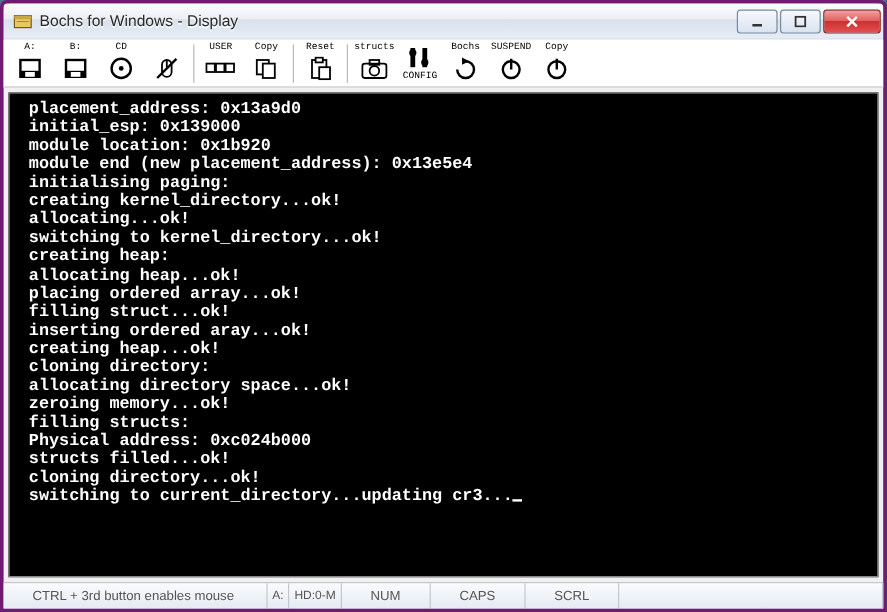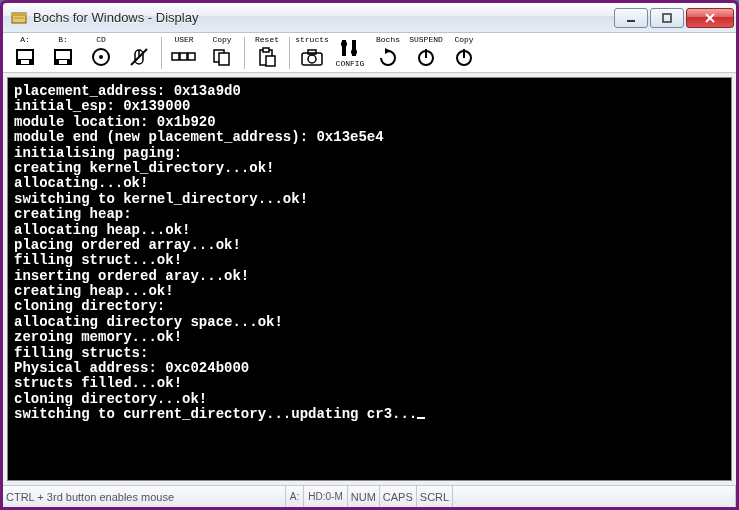--- a/index.html
+++ b/index.html
@@ -97,21 +97,21 @@
     margin: 0 2px;
   }
 
   .terminal {
     flex: 1;
     background: #000;
     color: #fff;
     font-family: "Courier New", monospace;
     font-size: 14px;
     font-weight: bold;
-    padding: 6px 6px;
+    padding: 6px 16px;
     line-height: 1.1;
     white-space: pre;
     overflow: hidden;
     margin: 4px;
     border: 1px solid #888;
   }
   .cursor {
     display: inline-block;
     width: 8px; height: 2px;
     background: #fff;
@@ -122,21 +122,21 @@
     height: 22px;
     background: linear-gradient(to bottom,#fafbfd,#e6ebf2);
     border-top: 1px solid #c0c8d4;
     display: flex;
     align-items: stretch;
     font-size: 11px;
     color: #555;
   }
   .statusbar .cell {
     border-right: 1px solid #c0c8d4;
-    padding: 0 3px;
+    padding: 0 24px;
     display: flex;
     align-items: center;
   }
   .statusbar .cell.grow { flex: 1; }
   .statusbar .cell.small { padding: 0 4px; font-size: 10px;}
 </style>
 </head>
 <body>
 
 <div class="window">

